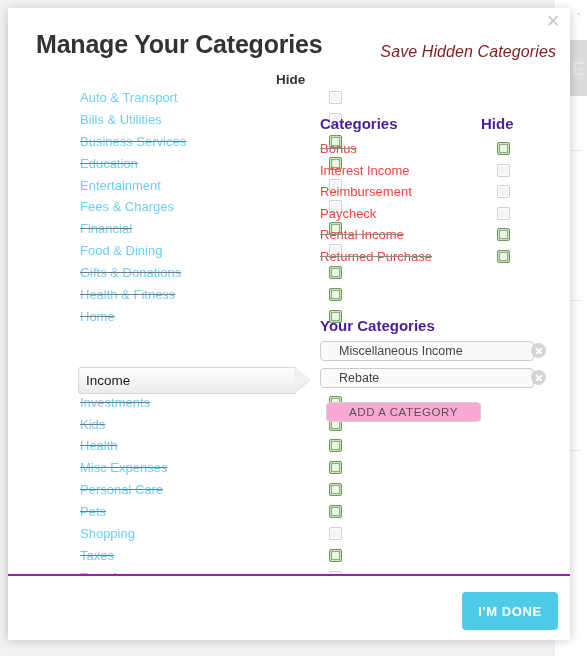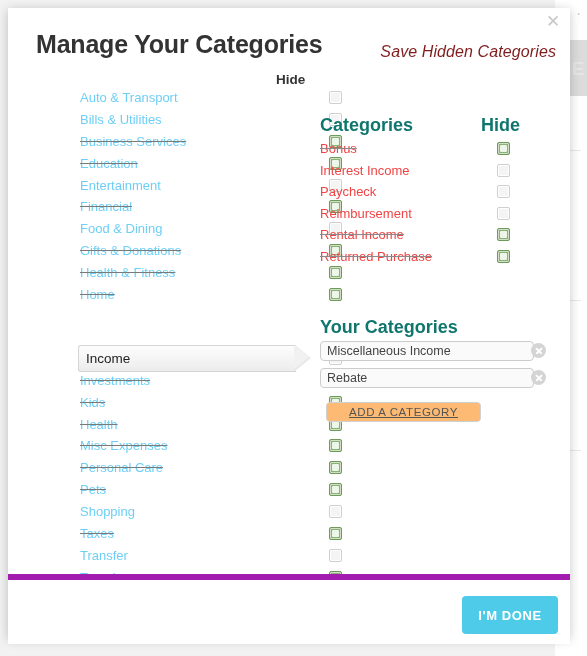--- a/index.html
+++ b/index.html
@@ -80,21 +80,21 @@
     height: 566px;
     background: #ffffff;
   }
   #modal-footer {
     position: absolute;
     left: 0;
     top: 566px;
     width: 562px;
     height: 64px;
     background: #ffffff;
-    border-top: 6px solid #a21caf;
+    border-top: 2px solid #a21caf;
   }
 
   
   .modal-title {
     position: absolute;
     left: 28px;
     top: 22px;
     font-size: 25px;
     font-weight: bold;
     color: #333333;
@@ -242,23 +242,23 @@
   
   #right-panel {
     position: absolute;
     left: 306px;
     top: 0;
     width: 256px;
     height: 566px;
   }
   .sec-head {
     position: absolute;
-    font-size: 18px;
+    font-size: 15px;
     font-weight: bold;
-    color: #0f766e;
+    color: #4c1d95;
   }
   .sec-head.cats { left: 6px; top: 107px; }
   .sec-head.hide { left: 167px; top: 107px; }
   .sec-head.yours { left: 6px; top: 309px; }
 
   #sub-list {
     position: absolute;
     left: 0;
     top: 131px;
     width: 256px;
@@ -302,21 +302,21 @@
     top: 0;
     width: 214px;
     height: 20px;
     box-sizing: border-box;
     border: 1px solid #cccccc;
     border-radius: 4px;
     background: #fafafa;
     font-family: "Liberation Sans", sans-serif;
     font-size: 12.5px;
     color: #444444;
-    padding: 0 6px;
+    padding: 0 18px;
     outline: none;
   }
   .urow .del-icon {
     position: absolute;
     left: 217px;
     top: 2px;
     width: 15px;
     height: 15px;
     border-radius: 50%;
     background: #d4d4d4;
@@ -337,28 +337,27 @@
 
   .add-cat-btn {
     position: absolute;
     left: 12px;
     top: 394px;
     width: 155px;
     height: 20px;
     box-sizing: border-box;
     border: 1px solid #d0d0d0;
     border-radius: 4px;
-    background: #fdba74;
+    background: #f9a8d4;
     color: #555555;
     font-family: "Liberation Sans", sans-serif;
     font-size: 11.5px;
     letter-spacing: .6px;
     cursor: pointer;
     padding: 0;
-    text-decoration: underline;
   }
 
   
   .done-btn {
     position: absolute;
     right: 12px;
     top: 16px;
     width: 96px;
     height: 38px;
     background: #4ecbe8;
@@ -411,20 +410,24 @@
           <div class="cb on"></div>
         </div>
         <div class="lrow hidden">
           <div class="lbl">Education</div>
           <div class="cb on"></div>
         </div>
         <div class="lrow">
           <div class="lbl">Entertainment</div>
           <div class="cb off"></div>
         </div>
+        <div class="lrow">
+          <div class="lbl">Fees &amp; Charges</div>
+          <div class="cb off"></div>
+        </div>
         <div class="lrow hidden">
           <div class="lbl">Financial</div>
           <div class="cb on"></div>
         </div>
         <div class="lrow">
           <div class="lbl">Food &amp; Dining</div>
           <div class="cb off"></div>
         </div>
         <div class="lrow hidden">
           <div class="lbl">Gifts &amp; Donations</div>
@@ -498,25 +501,25 @@
       <div id="sub-list">
           <div class="srow hidden">
             <div class="lbl">Bonus</div>
             <div class="cb on"></div>
           </div>
           <div class="srow">
             <div class="lbl">Interest Income</div>
             <div class="cb off"></div>
           </div>
           <div class="srow">
+            <div class="lbl">Reimbursement</div>
+            <div class="cb off"></div>
+          </div>
+          <div class="srow">
             <div class="lbl">Paycheck</div>
-            <div class="cb off"></div>
-          </div>
-          <div class="srow">
-            <div class="lbl">Reimbursement</div>
             <div class="cb off"></div>
           </div>
           <div class="srow hidden">
             <div class="lbl">Rental Income</div>
             <div class="cb on"></div>
           </div>
           <div class="srow hidden">
             <div class="lbl">Returned Purchase</div>
             <div class="cb on"></div>
           </div>

